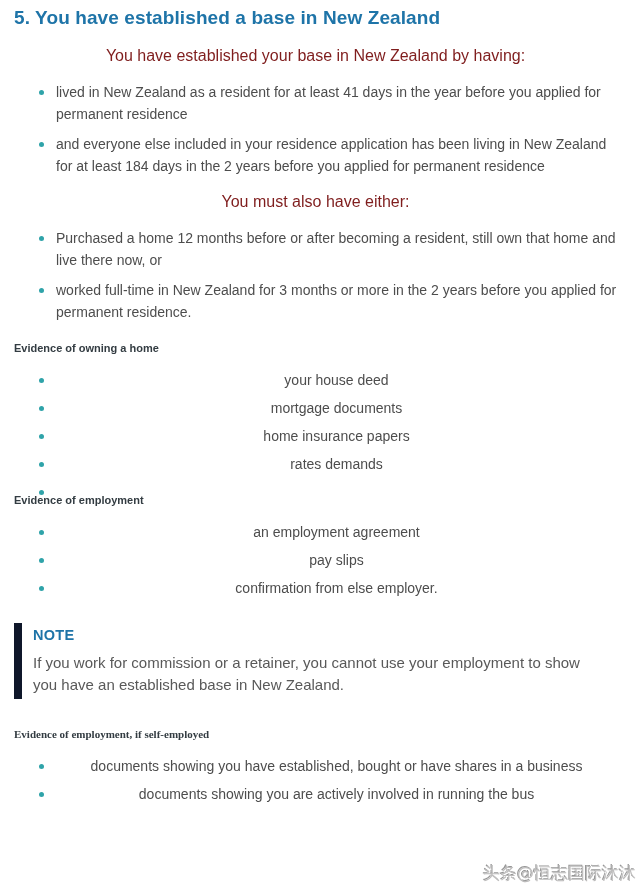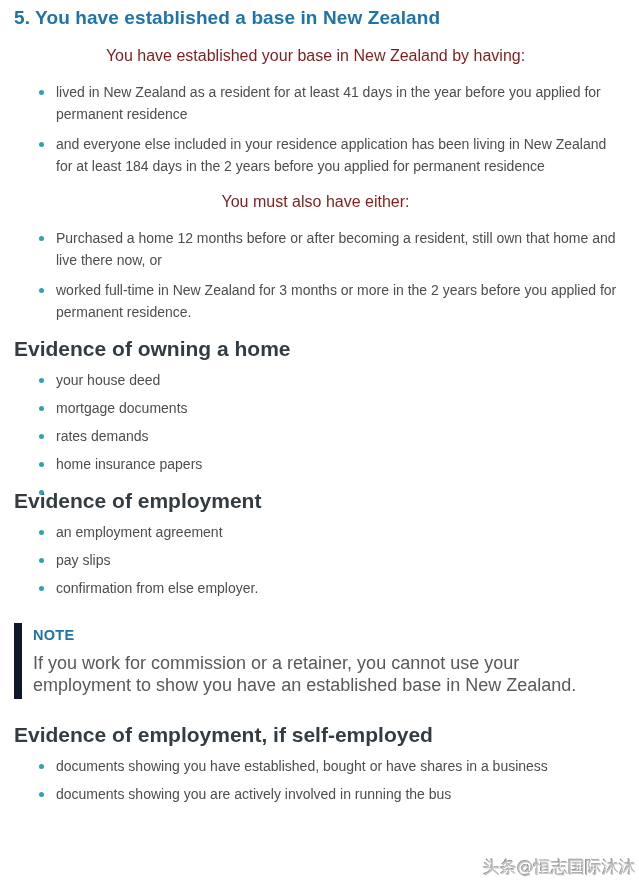--- a/index.html
+++ b/index.html
@@ -39,61 +39,61 @@
   }
   ul.bullets li {
     position: relative;
     padding-left: 42px;
     font-size: 14px;
     line-height: 22px;
     margin-bottom: 8px;
     color: #4d4d4d;
   }
   ul.bullets.compact { margin-top: 0; }
-  ul.bullets.compact li { margin-bottom: 6px; }
+  ul.bullets.compact li { margin-bottom: 6px; text-align: center; }
   ul.bullets li .dot {
     position: absolute;
     left: 25px;
     top: 9px;
     width: 5px;
     height: 5px;
     border-radius: 50%;
     background: #2fa3a9;
   }
   .sub-heading {
-    font-size: 21px;
+    font-size: 11px;
     line-height: 19px;
     font-weight: 700;
     color: #333c42;
     margin: 16px 0 11px 0;
   }
-  .sub-heading.big-gap { margin-top: 26px; }
+  .sub-heading.big-gap { margin-top: 26px; font-family: Liberation Serif, serif; }
   .note-box {
     border-left: 8px solid #0f172a;
     padding: 3px 20px 3px 11px;
     margin-top: 24px;
   }
   .note-label {
     font-size: 14.5px;
     line-height: 18px;
     font-weight: 700;
     color: #1e74a8;
     margin: 0 0 8px 0;
     letter-spacing: 0.3px;
   }
   .note-text {
-    font-size: 18px;
+    font-size: 15px;
     line-height: 22px;
     color: #595959;
     margin: 0;
   }
   .watermark {
     position: absolute;
     right: 3px;
-    bottom: 13px;
+    bottom: 7px;
     font-size: 17px;
     line-height: 22px;
     color: #bdbcbc;
     text-shadow: 1px 1px 0 #ffffff, -1px -1px 0 #969696;
     white-space: nowrap;
     font-family: "DejaVu Sans", sans-serif;
   }
 </style>
 </head>
 <body>
@@ -134,25 +134,25 @@
     <li>
       <span class="dot"></span>
       <span>your house deed</span>
     </li>
     <li>
       <span class="dot"></span>
       <span>mortgage documents</span>
     </li>
     <li>
       <span class="dot"></span>
-      <span>rates demands</span>
+      <span>home insurance papers</span>
     </li>
     <li>
       <span class="dot"></span>
-      <span>home insurance papers</span>
+      <span>rates demands</span>
     </li>
     <li>
       <span class="dot"></span>
     </li>
   </ul>
 
   <h3 class="sub-heading">Evidence of employment</h3>
 
   <ul class="bullets compact">
     <li>

